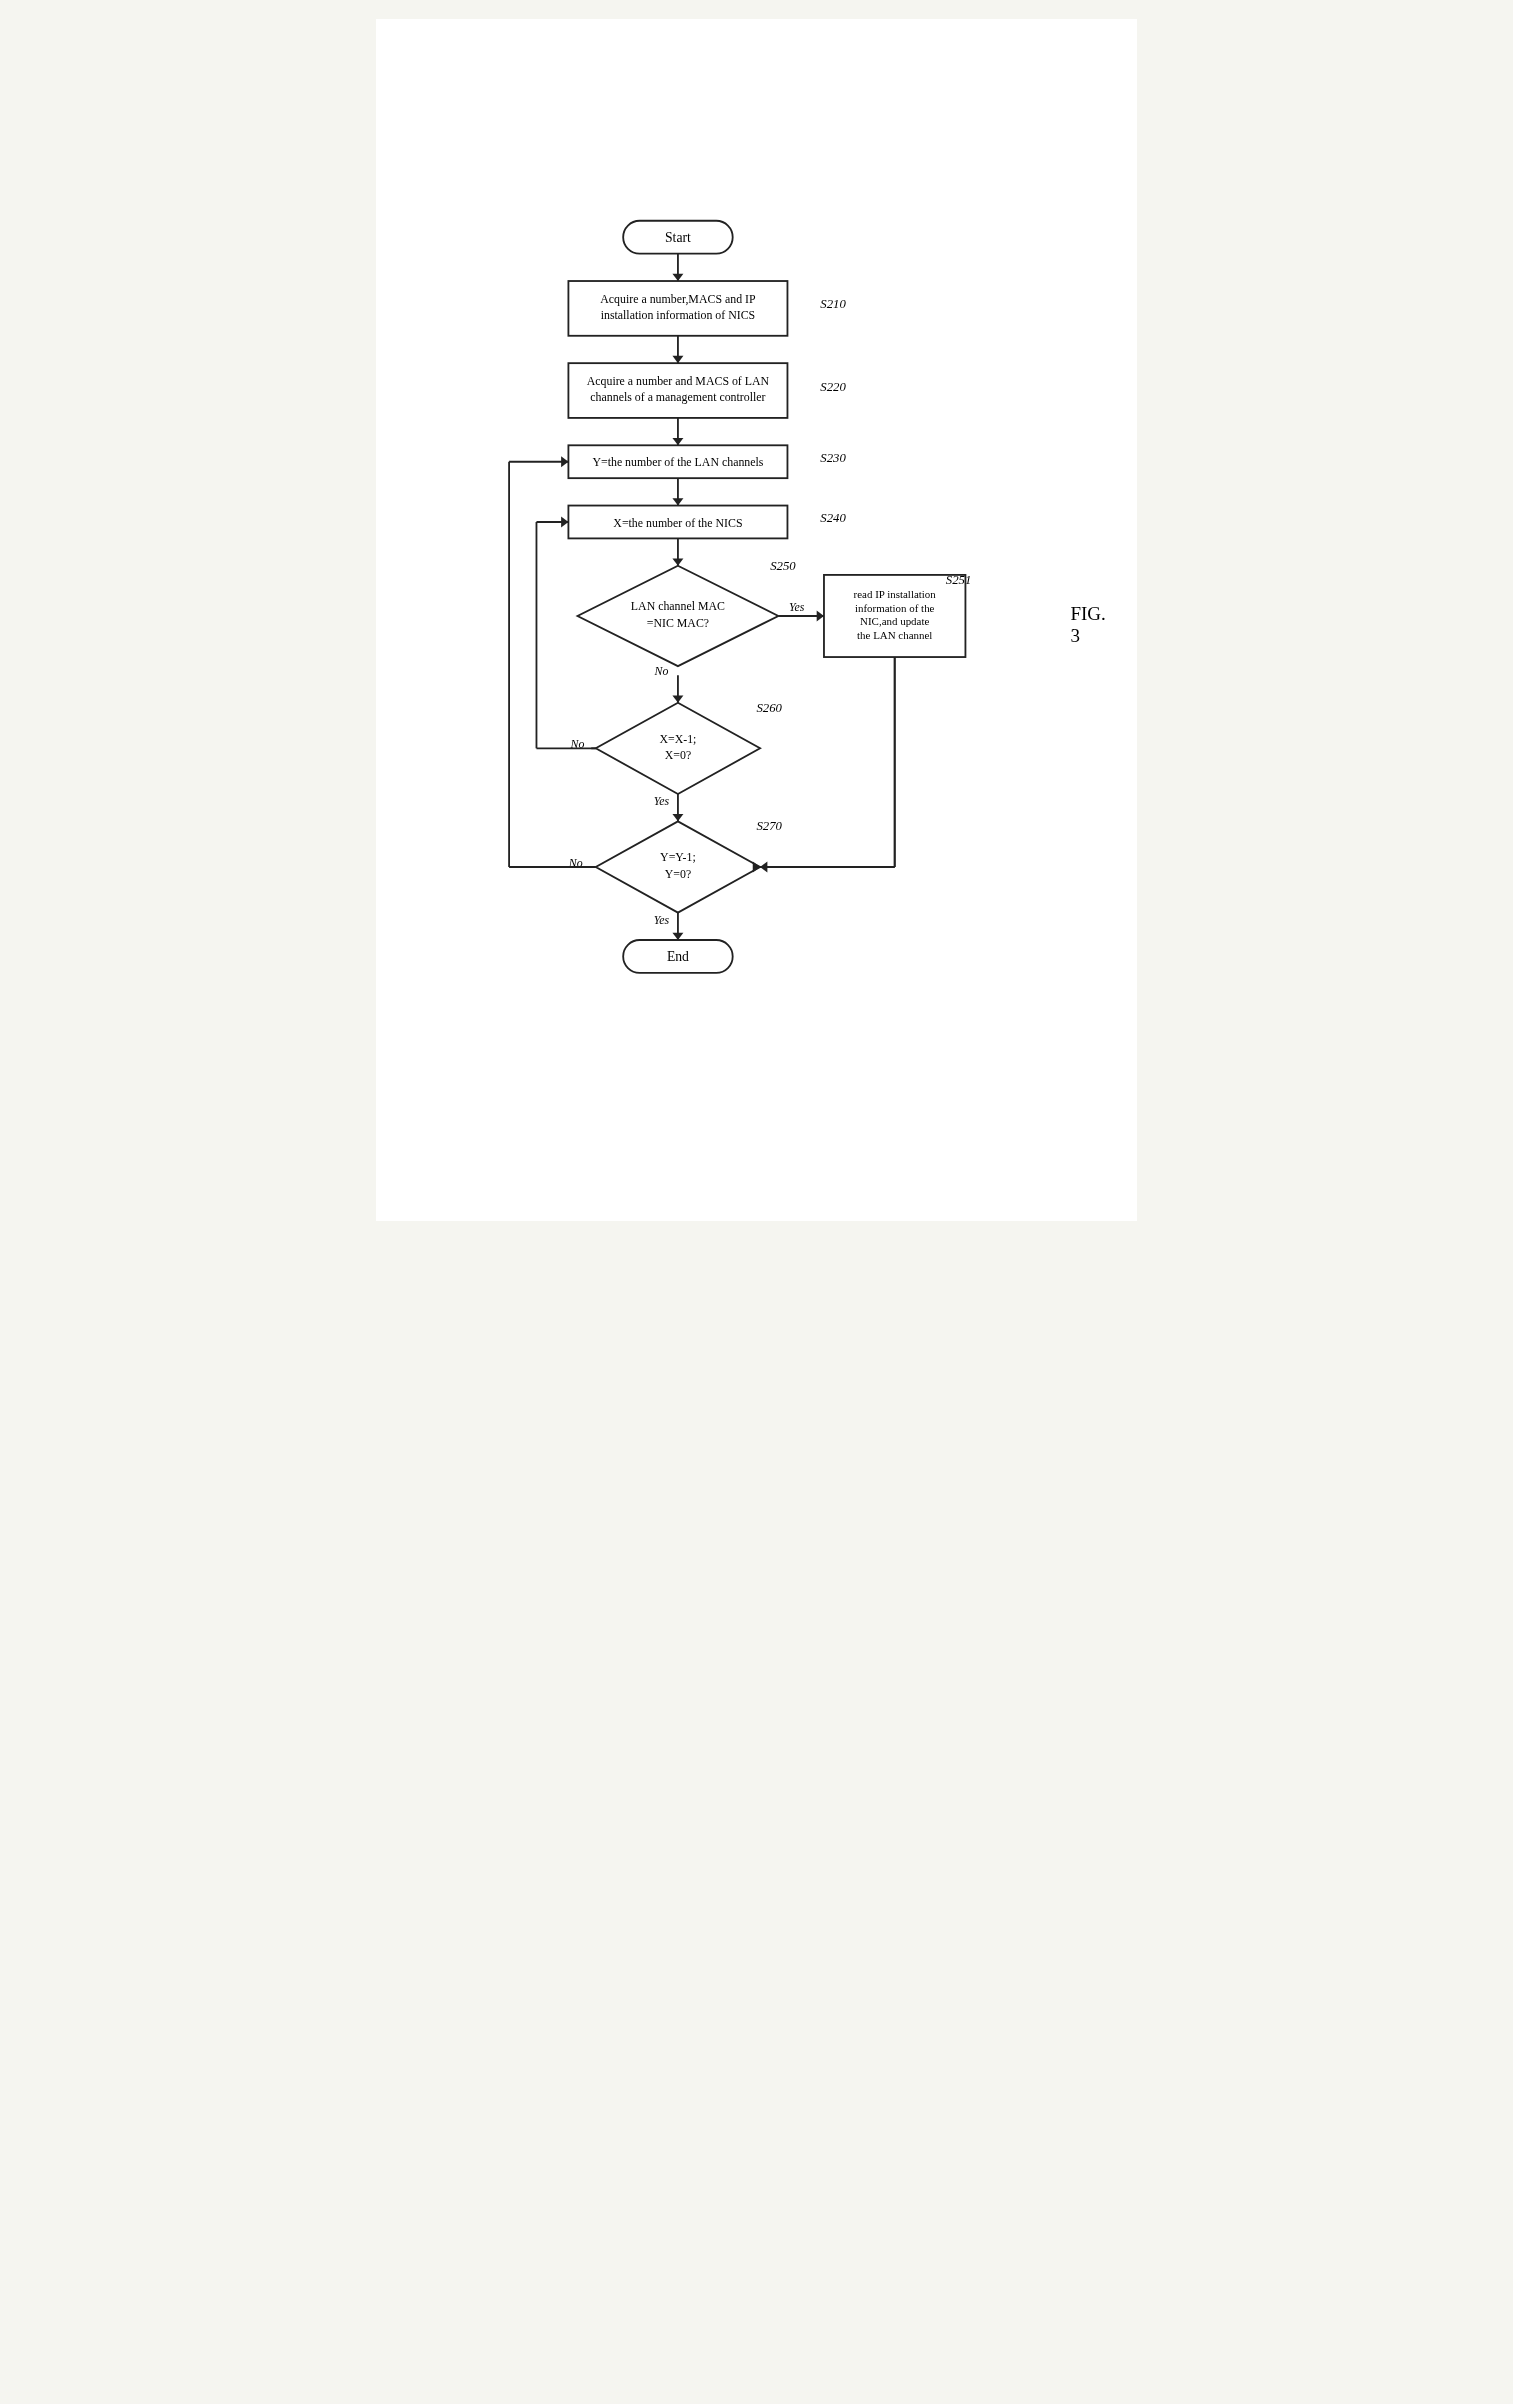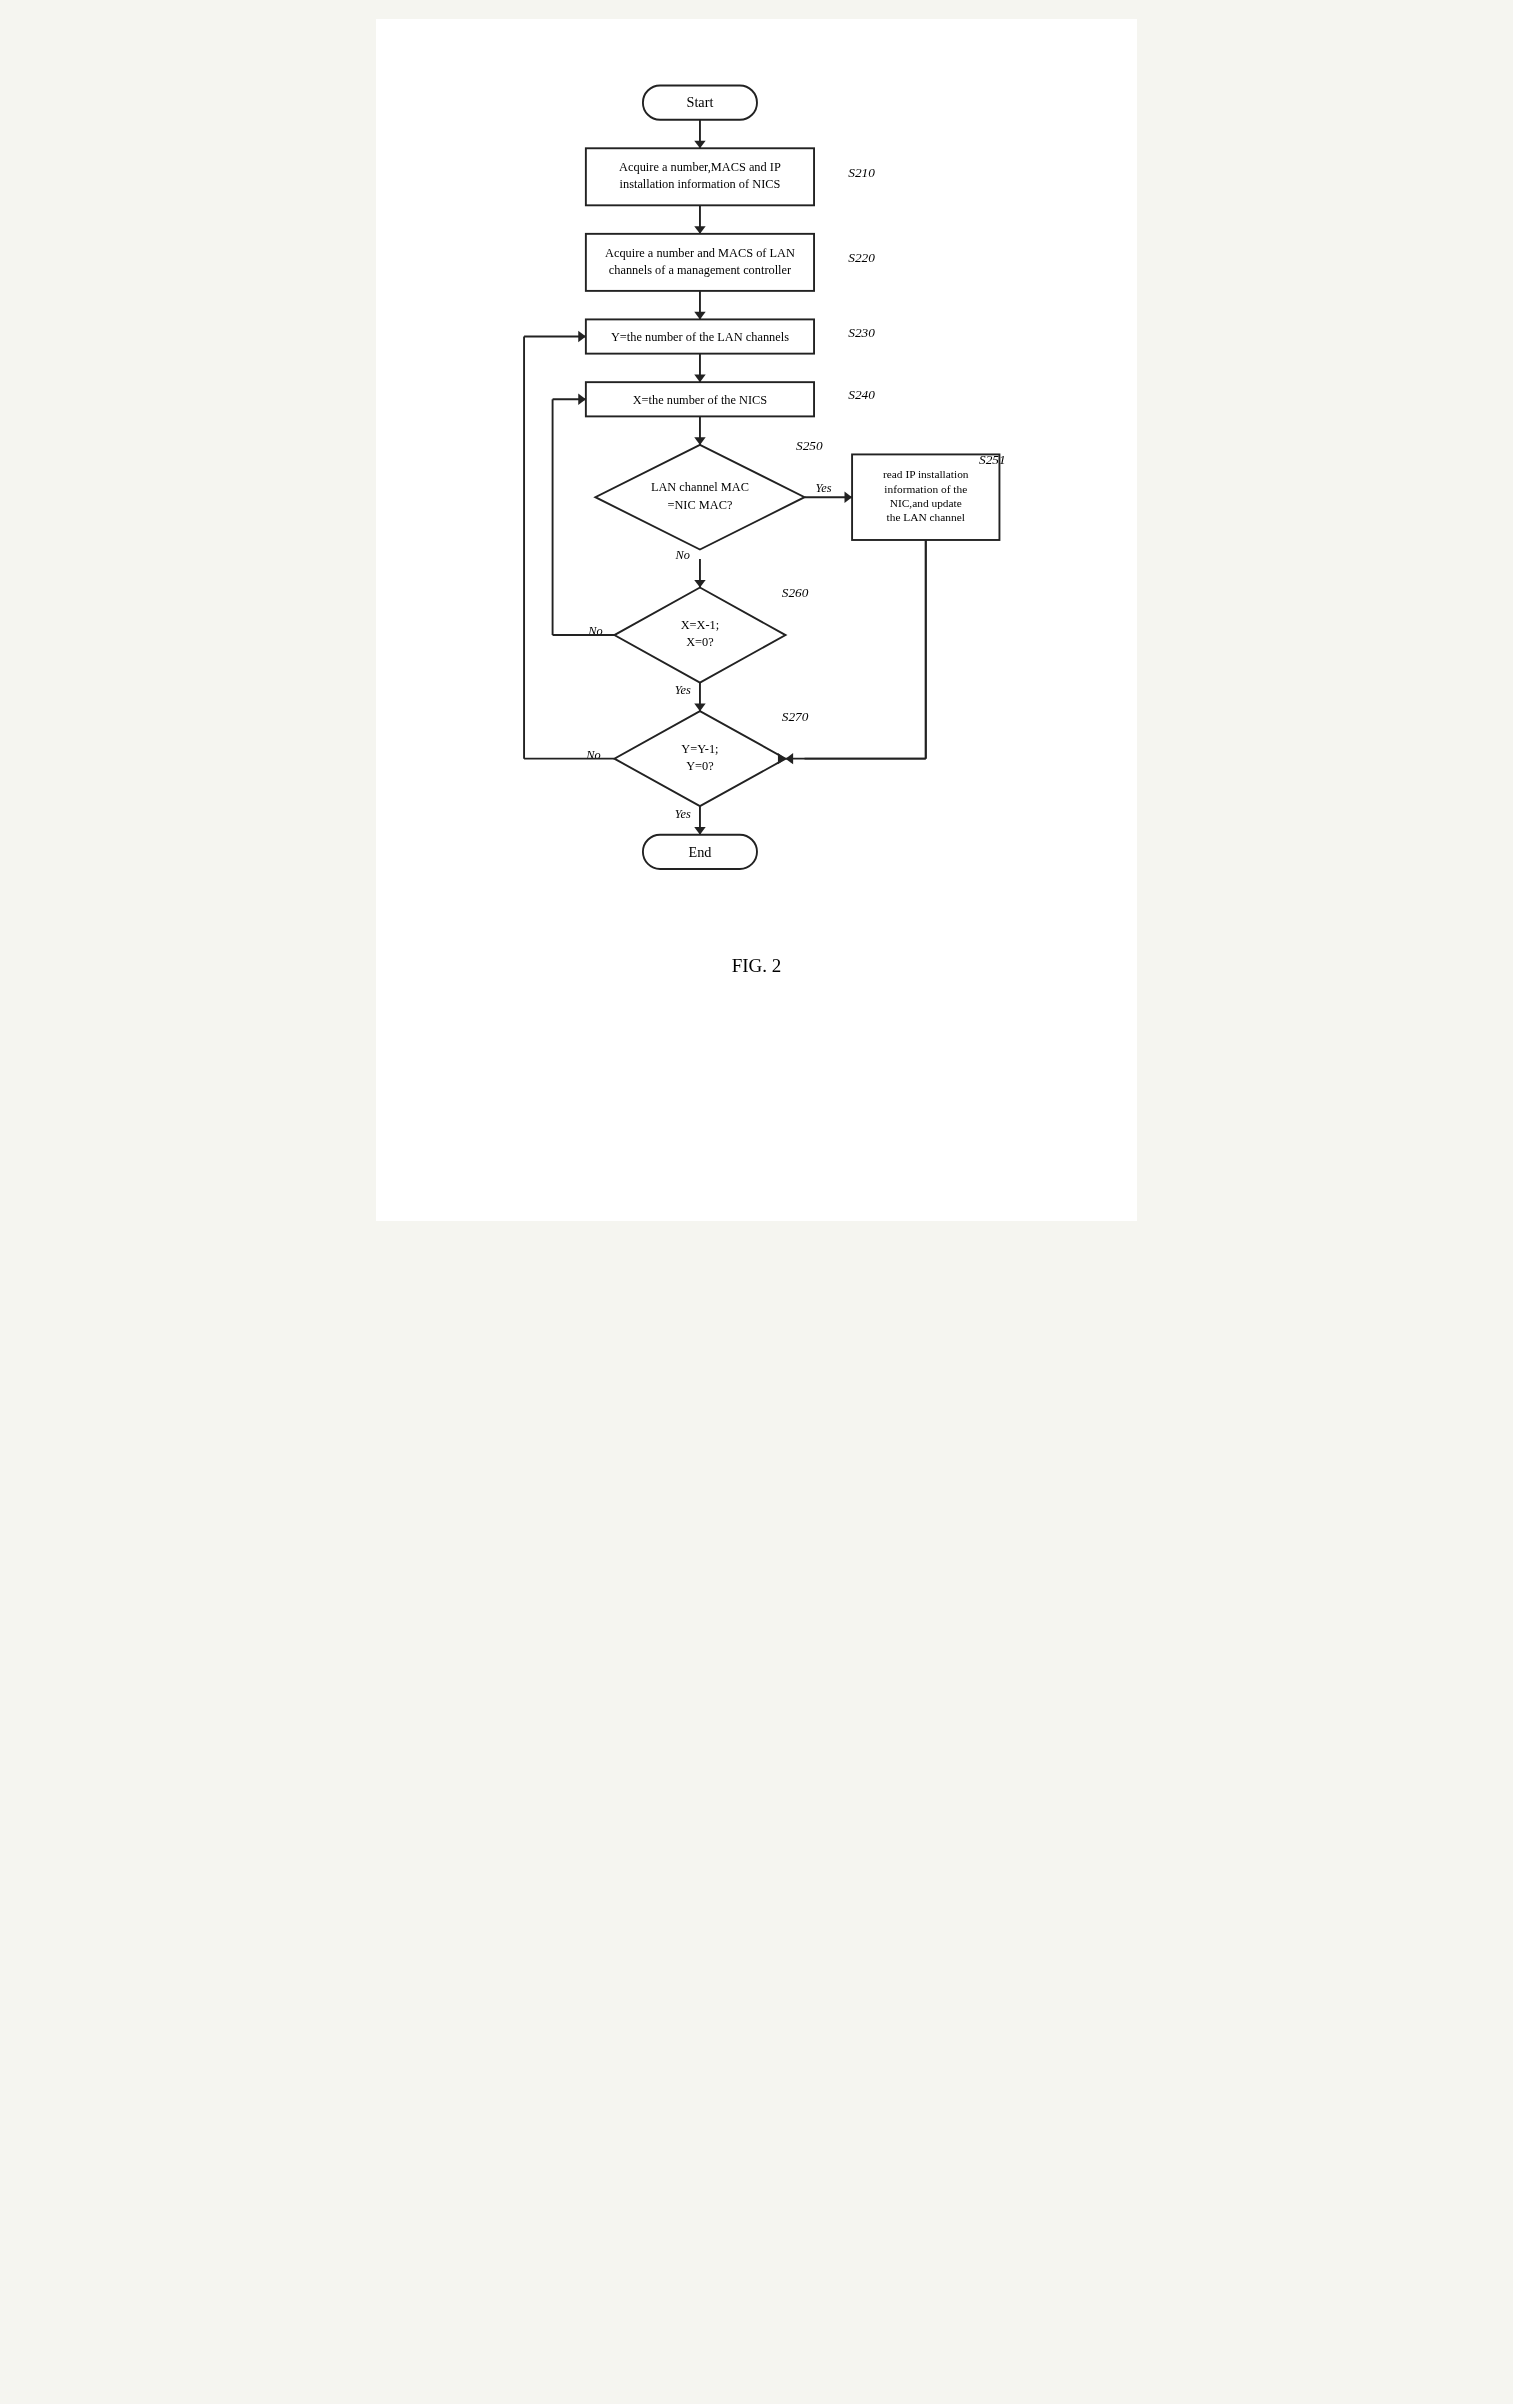--- a/index.html
+++ b/index.html
@@ -12,21 +12,21 @@
       min-height: 100vh;
       padding: 19px;
     }
     .page {
       background: #ffffff;
       width: 761px;
       min-height: 1202px;
       padding: 38px 19px 57px 19px;
       position: relative;
       display: flex;
-      flex-direction: column;
+      flex-direction: row;
       align-items: center;
     }
   </style>
 </head>
 <body>
 
 <div class="page" style="align-items: center;">
     <svg width="704" height="869" viewBox="0 0 740 914" style="font-family: serif;">
       <rect x="250" y="30" width="120" height="36" rx="18" ry="18" fill="white" stroke="#222" stroke-width="2"></rect>
       <text x="310" y="53" font-size="15" text-anchor="middle" font-family="serif">Start</text>
@@ -97,15 +97,15 @@
       <polygon points="408,732 408,744 400,738" fill="#222"></polygon>
       <line x1="125" y1="738" x2="220" y2="738" stroke="#222" stroke-width="2"></line>
       <line x1="125" y1="294" x2="125" y2="738" stroke="#222" stroke-width="2"></line>
       <line x1="125" y1="294" x2="190" y2="294" stroke="#222" stroke-width="2"></line>
       <polygon points="182,288 182,300 190,294" fill="#222"></polygon>
       <line x1="310" y1="788" x2="310" y2="818" stroke="#222" stroke-width="2"></line>
       <polygon points="304,810 316,810 310,818" fill="#222"></polygon>
       <rect x="250" y="818" width="120" height="36" rx="18" ry="18" fill="white" stroke="#222" stroke-width="2"></rect>
       <text x="310" y="841" font-size="15" text-anchor="middle" font-family="serif">End</text>
     </svg>
-    <div style="font-size: 19px; font-family: serif; margin-top: 28.5px;">FIG. 2</div>
+    <div style="font-size: 19px; font-family: serif; margin-top: 28.5px;">FIG. 3</div>
   </div>
 
 
 </body></html>

